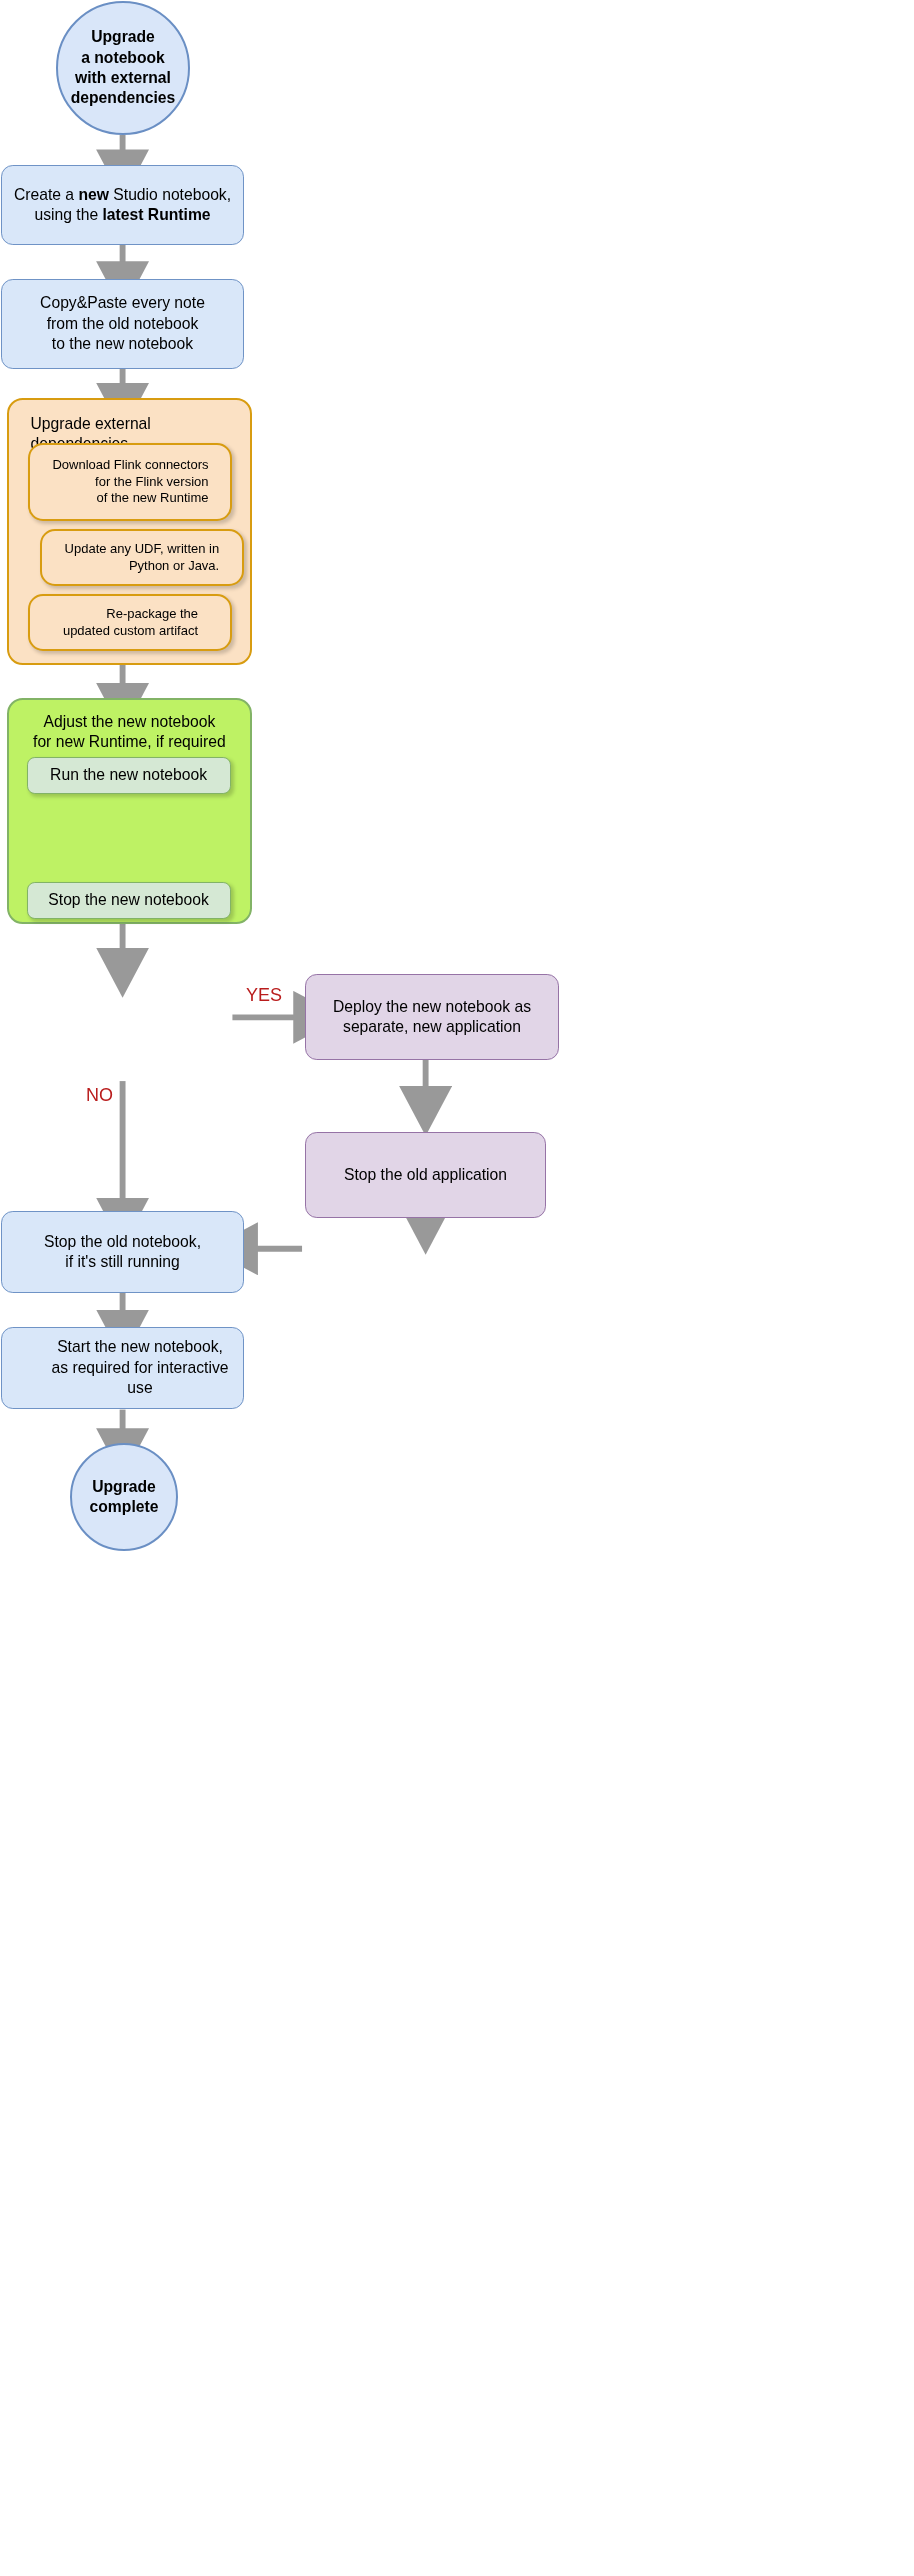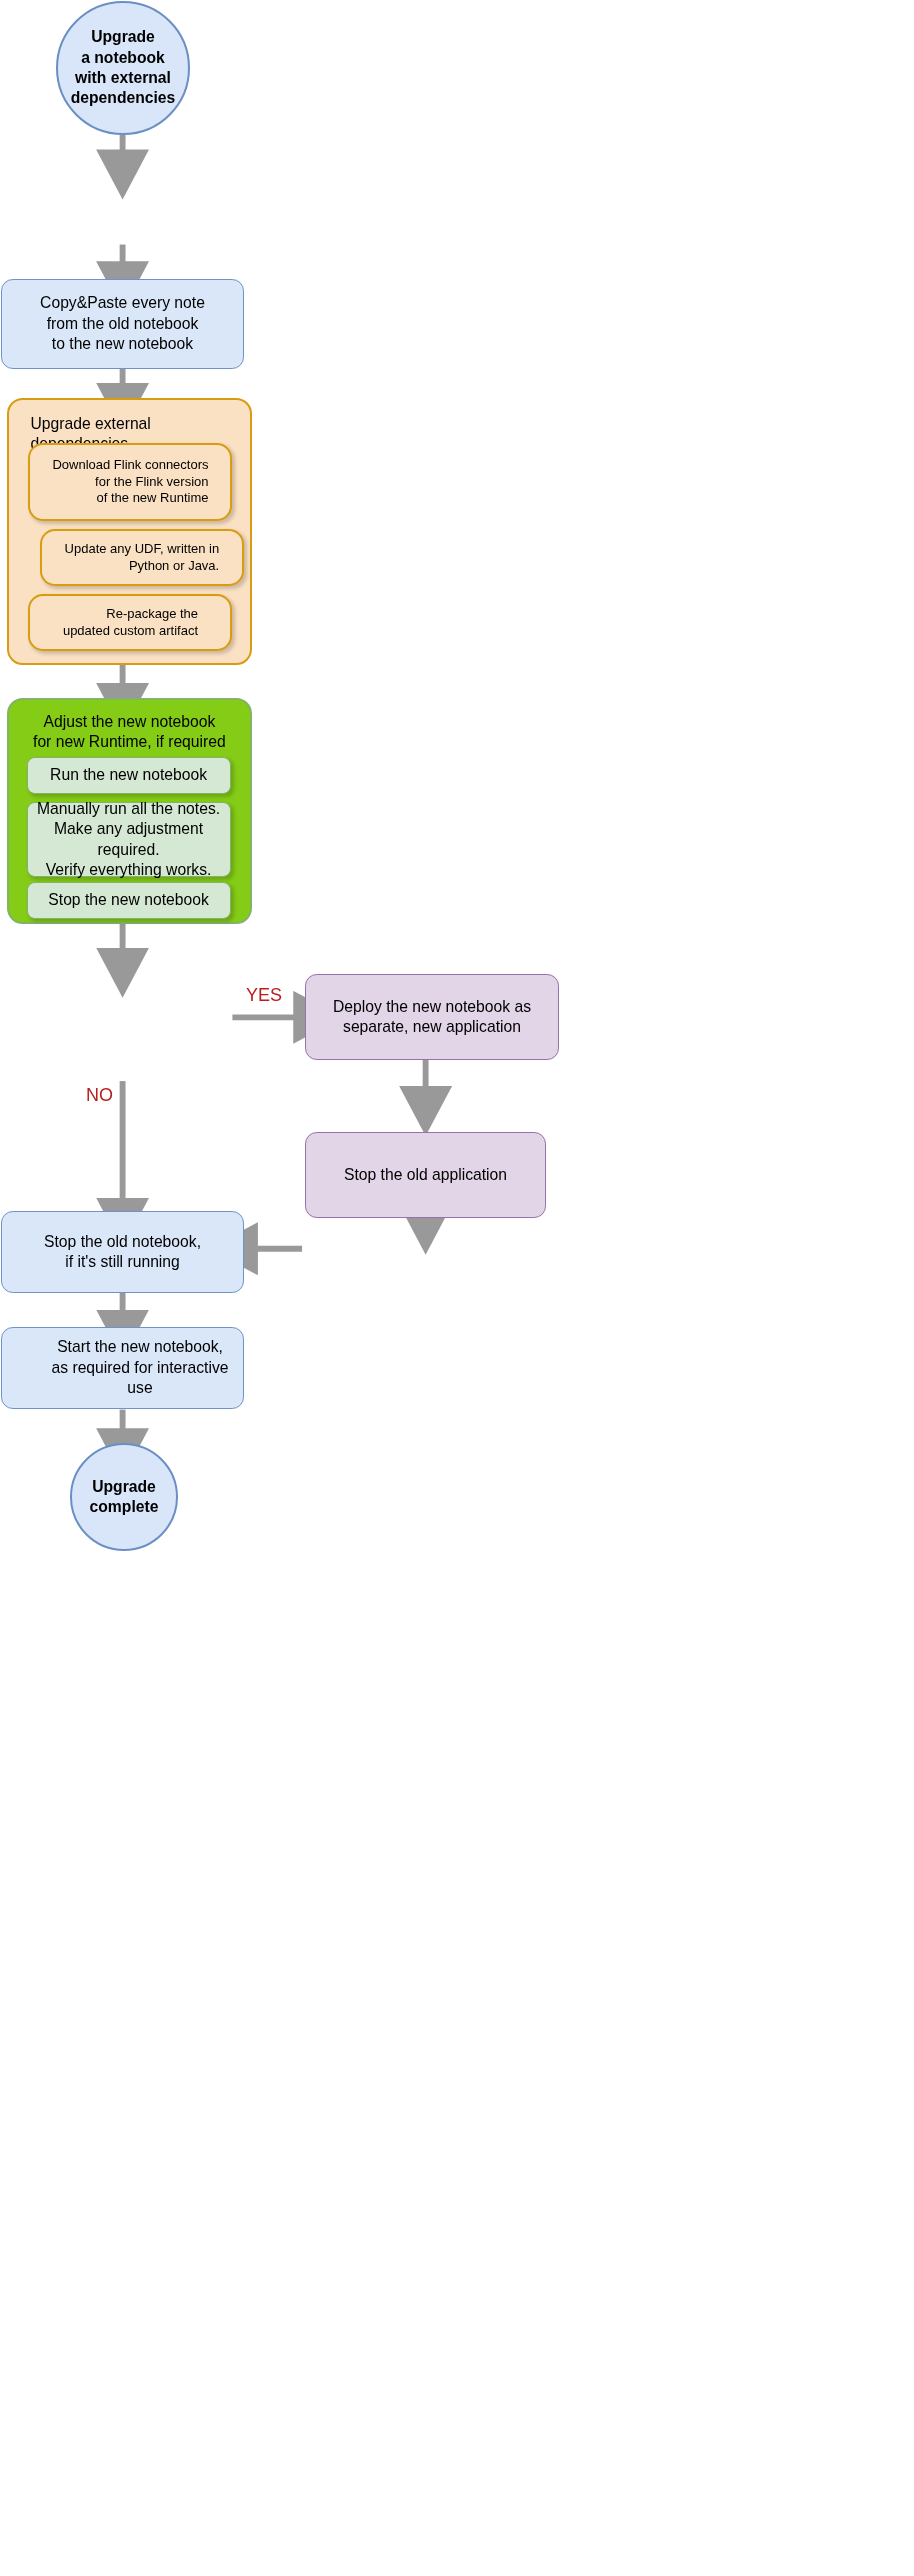--- a/index.html
+++ b/index.html
@@ -18,21 +18,21 @@
   .blue{background:#d9e7f9;border:1.6px solid #6f93c6;border-radius:11.8px;font-size:15.7px;}
 
   
   .orange-group{background:#fbe1c4;border:2.2px solid #d89c10;border-radius:15.7px;
                 display:block;text-align:left;}
   .orange-group-title{position:absolute;left:21.6px;top:13.7px;font-size:15.7px;color:#000;}
   .orange-item{background:#fbe1c4;border:2.2px solid #d89c10;border-radius:15px;
                font-size:13px;box-shadow:2.9px 2.9px 3.9px rgba(0,0,0,0.18);text-align:right;}
 
   
-  .green-group{background:#84cc16;border:2px solid #82b366;border-radius:15.7px;
+  .green-group{background:#bef264;border:2px solid #82b366;border-radius:15.7px;
                display:block;text-align:left;}
   .green-group-title{position:absolute;left:0;right:0;top:11.8px;font-size:15.7px;
                      text-align:center;line-height:1.30;}
   .green-item{background:#d5e8d4;border:1.6px solid #82b366;border-radius:7.8px;
               font-size:15.7px;box-shadow:2.9px 2.9px 3.9px rgba(0,0,0,0.18);}
 
   
   .purple{background:#e1d5e7;border:1.8px solid #9673a6;border-radius:11.8px;font-size:15.7px;}
   .diamond-wrap{position:absolute;}
   .diamond-wrap svg{position:absolute;left:0;top:0;}
@@ -90,20 +90,26 @@
 
   <div class="node terminator" style="left:56px;top:1px;width:134px;height:134px;">
     <div>
       <span>Upgrade</span><br>
       <span>a notebook</span><br>
       <span>with external</span><br>
       <span>dependencies</span>
     </div>
   </div>
 
+  <div class="node blue" style="left:1px;top:165px;width:243px;height:80px;">
+    <div>
+      <span>Create a </span><span class="bold">new</span><span> Studio notebook,</span><br>
+      <span>using the </span><span class="bold">latest Runtime</span>
+    </div>
+  </div>
 
   <div class="node blue" style="left:1px;top:279px;width:243px;height:90px;">
     <div>
       <span>Copy&amp;Paste every note</span><br>
       <span>from the old notebook</span><br>
       <span>to the new notebook</span>
     </div>
   </div>
 
   <div class="node orange-group" style="left:6.9px;top:398px;width:245px;height:267px;">
@@ -137,27 +143,20 @@
       <span>Adjust the new notebook</span><br>
       <span>for new Runtime, if required</span>
     </div>
 
     <div class="node green-item" style="left:17.7px;top:57px;width:204px;height:37px;">
       <div>
         <span>Run the new notebook</span>
       </div>
     </div>
 
-    <div class="node green-item" style="left:17.7px;top:102px;width:204px;height:75px;">
-      <div>
-        <span>Manually run all the notes.</span><br>
-        <span>Make any adjustment required.</span><br>
-        <span>Verify everything works.</span>
-      </div>
-    </div>
 
     <div class="node green-item" style="left:17.7px;top:182px;width:204px;height:37px;">
       <div>
         <span>Stop the new notebook</span>
       </div>
     </div>
   </div>
 
 
   <div class="edge-label" style="left:246px;top:985px;">YES</div>

